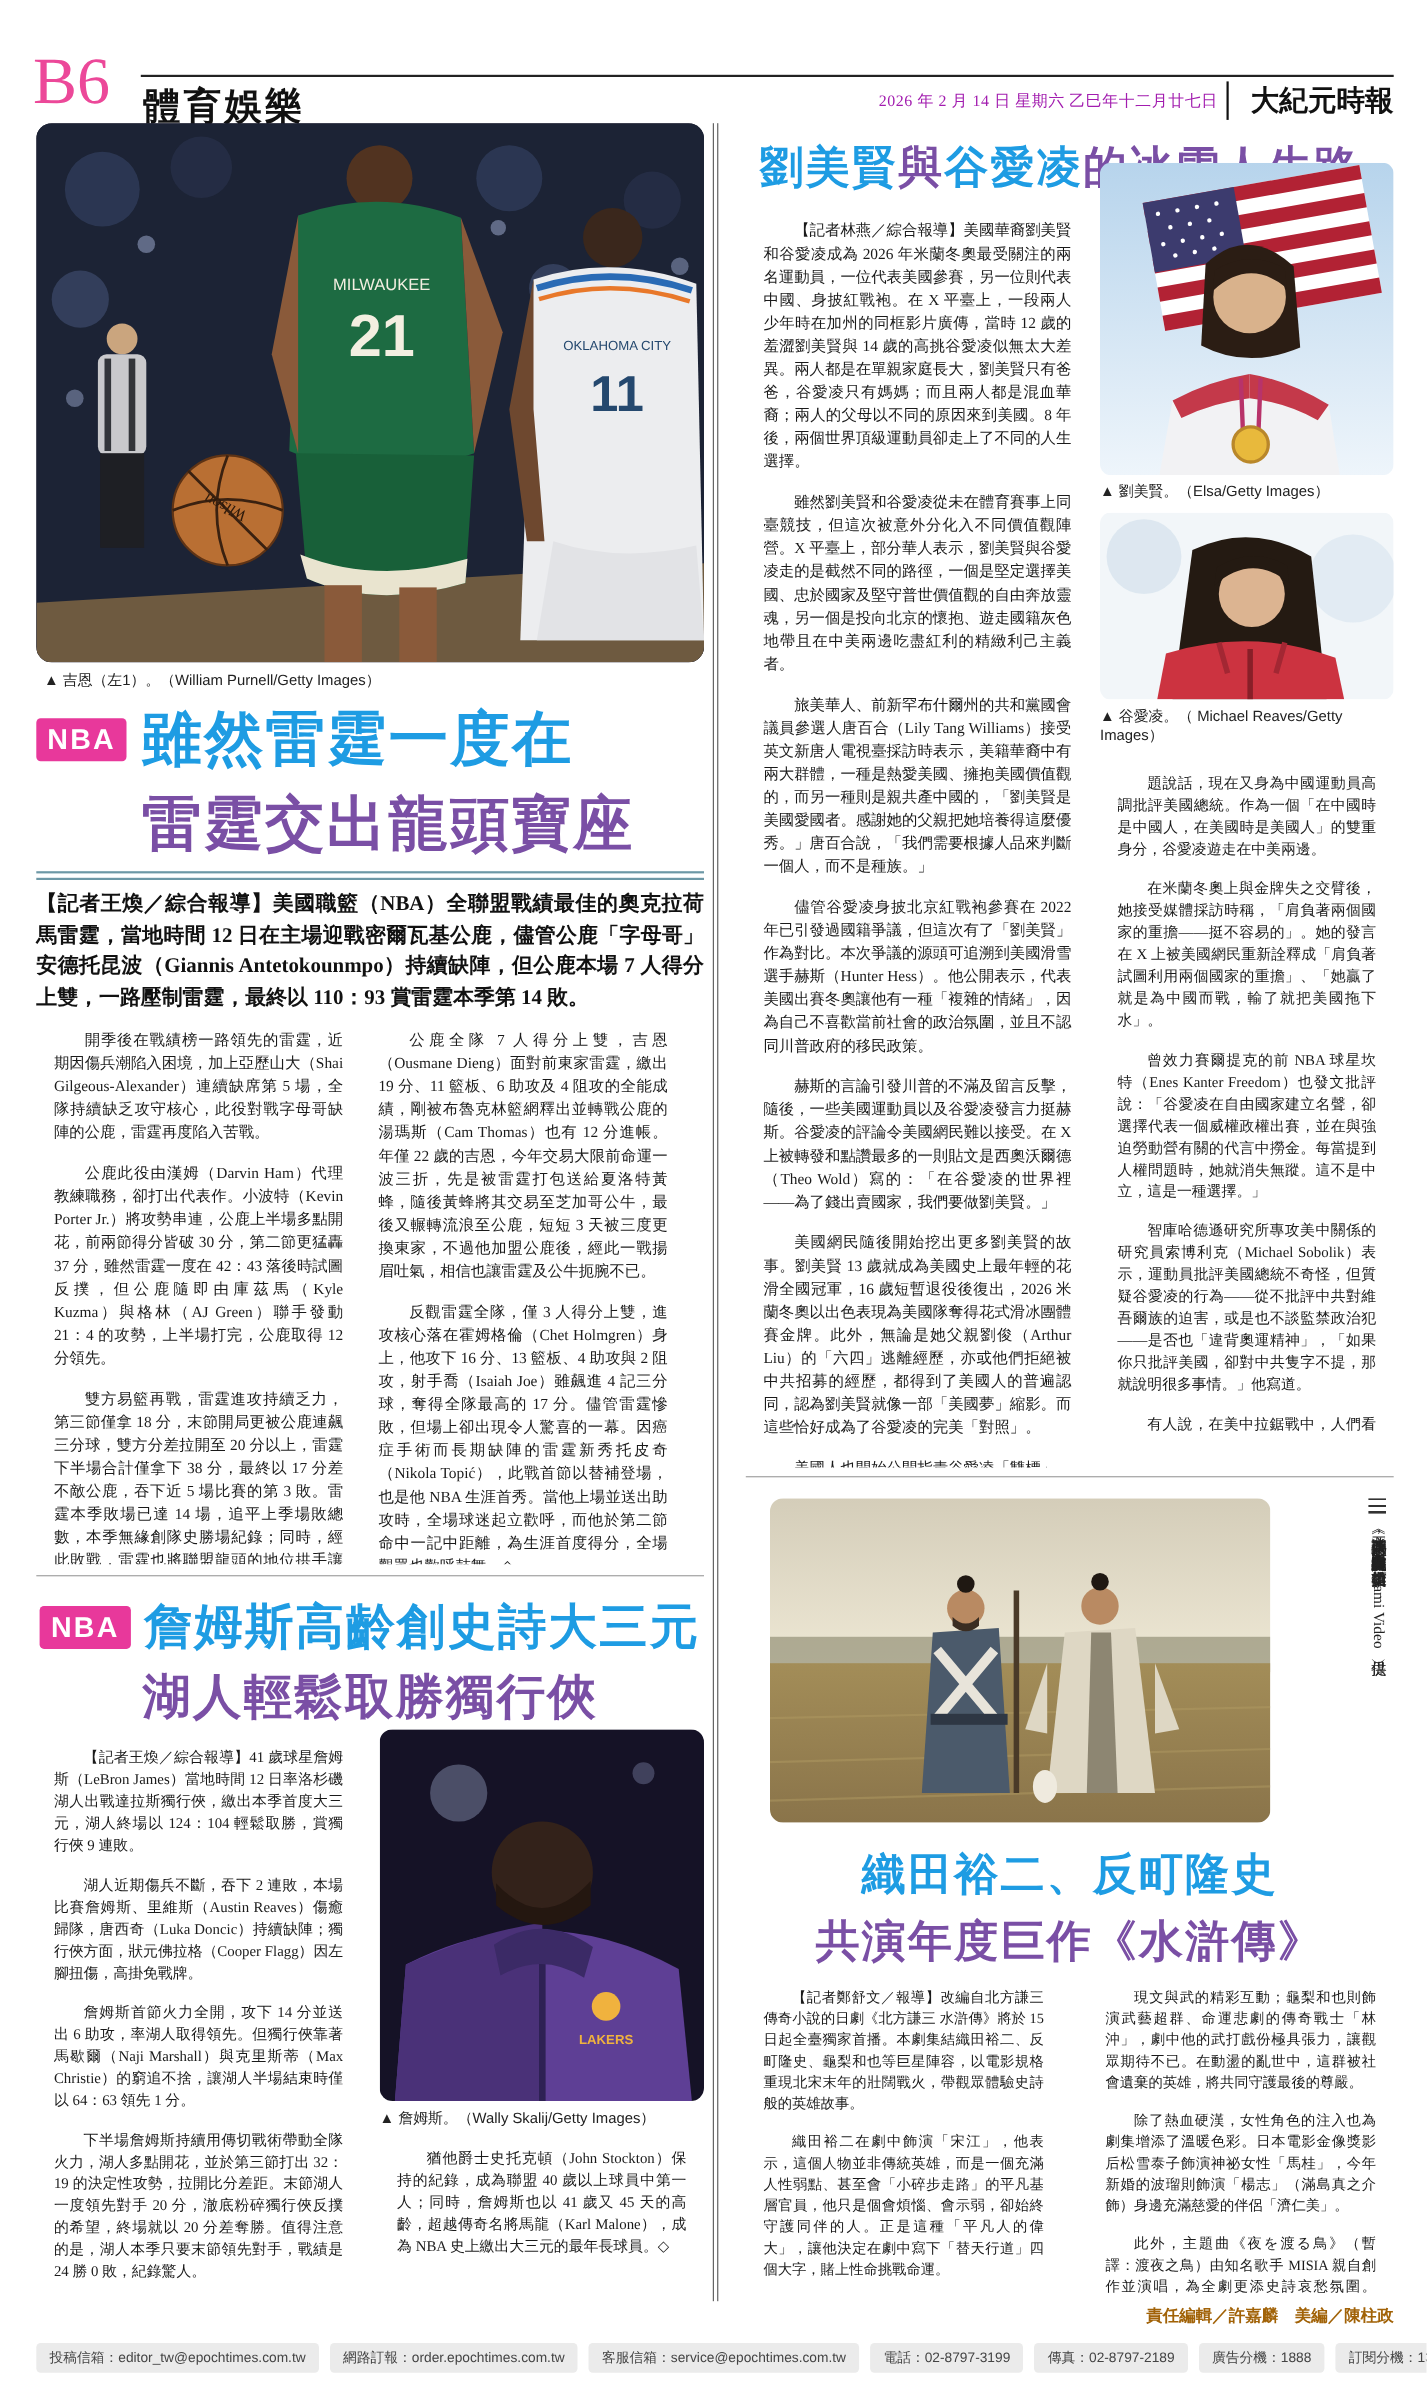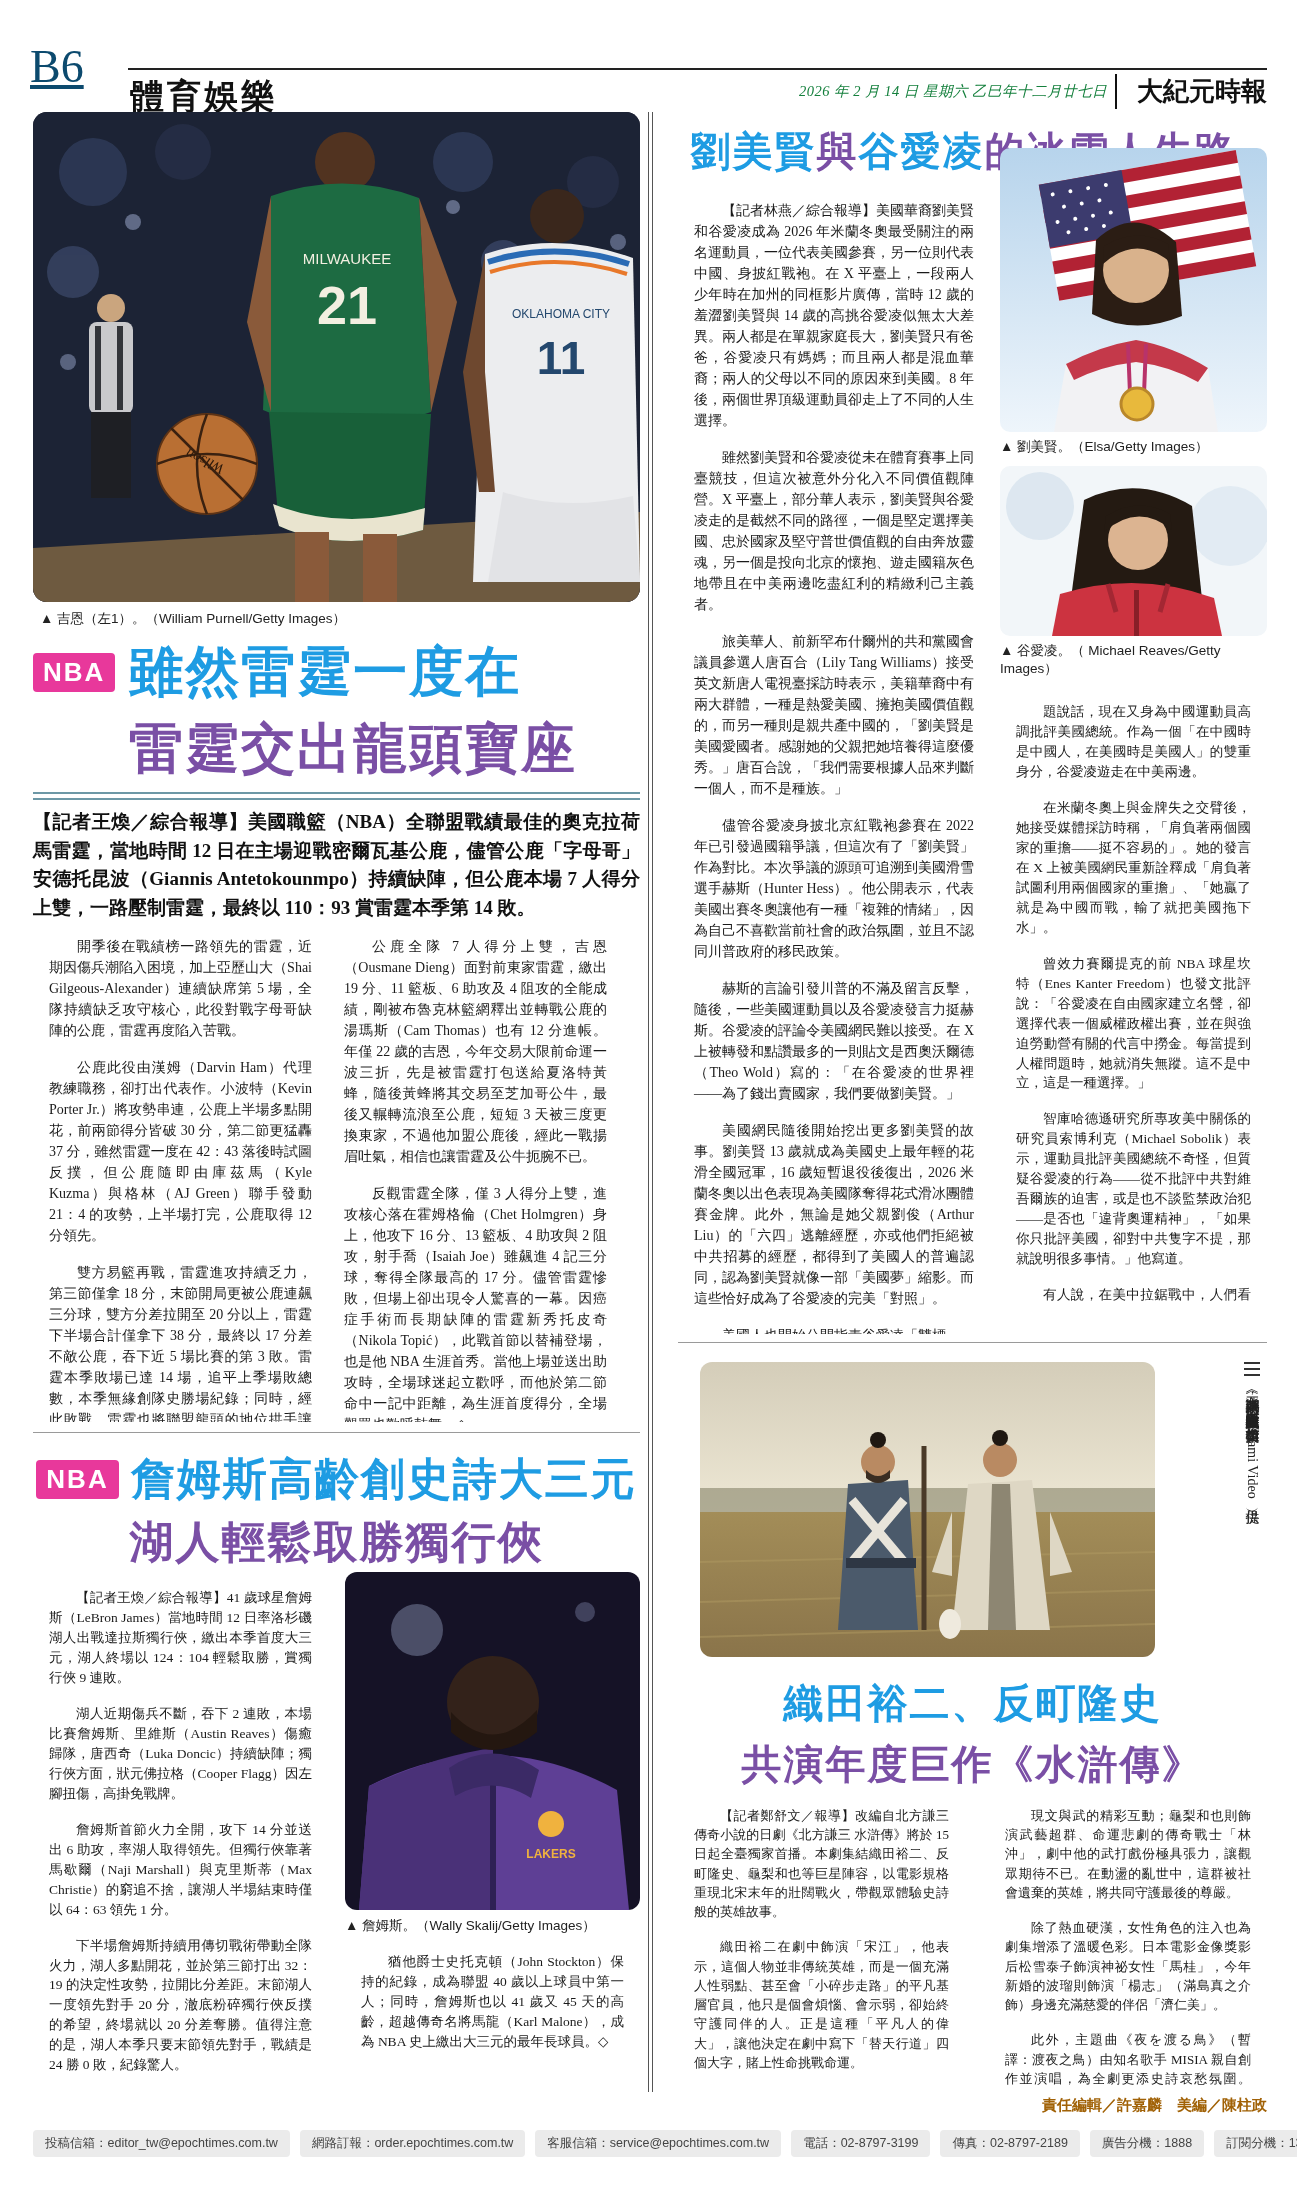--- a/index.html
+++ b/index.html
@@ -1,23 +1,23 @@
 <!DOCTYPE html>
 <html><head>
 <meta charset="utf-8">
 <style>
   html,body{margin:0;padding:0;background:#fff;}
   .page{position:relative;width:1297px;height:2185px;background:#ffffff;overflow:hidden;
         font-family:"Liberation Serif","DejaVu Serif",serif;color:#1a1a1a;}
   
-  .sec-code{position:absolute;left:30px;top:40px;font-size:46px;font-family:"Liberation Serif",serif;color:#0c4a6e;text-decoration:underline;}
+  .sec-code{position:absolute;left:30px;top:40px;font-size:60px;font-family:"Liberation Serif",serif;color:#ec4899;}
   .hdr-rule{position:absolute;left:128px;top:68px;width:1139px;border-top:2px solid #222;}
   .sec-name{position:absolute;left:130px;top:74px;font-size:34px;font-weight:bold;letter-spacing:3px;color:#111;
             font-family:"Liberation Sans",sans-serif;}
-  .date-line{position:absolute;top:82px;right:190px;font-size:14.5px;color:#15803d;letter-spacing:.5px;font-style:italic;}
+  .date-line{position:absolute;top:82px;right:190px;font-size:14.5px;color:#a21caf;letter-spacing:.5px;}
   .masthead{position:absolute;top:74px;right:30px;font-size:26px;font-weight:bold;color:#111;
             border-left:2px solid #111;padding-left:20px;font-family:"Liberation Serif",serif;}
   
   .photo{position:absolute;border-radius:14px;overflow:hidden;background:#223;}
   .photo svg{display:block;width:100%;height:100%;}
   .cap{font-family:"Liberation Sans","DejaVu Sans",sans-serif;font-size:13.5px;color:#222;}
   .just p{margin:16px;text-indent:2em;text-align:justify;}
   .tag{display:inline-block;background:#e8389b;color:#fff;font-family:"Liberation Sans",sans-serif;
        font-weight:bold;font-size:26px;line-height:1;padding:6px 10px 7px;border-radius:4px;vertical-align:middle;}
   .hl-blue{color:#1e9ce3;}

